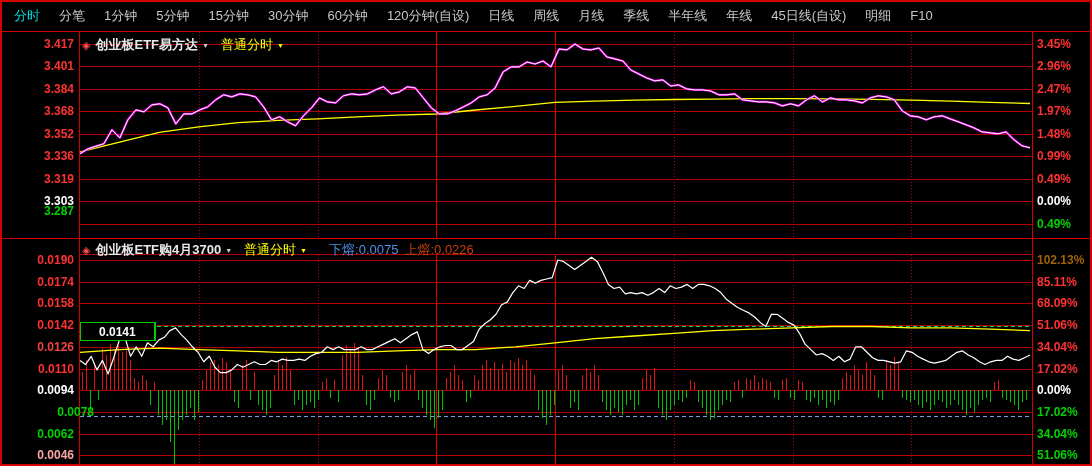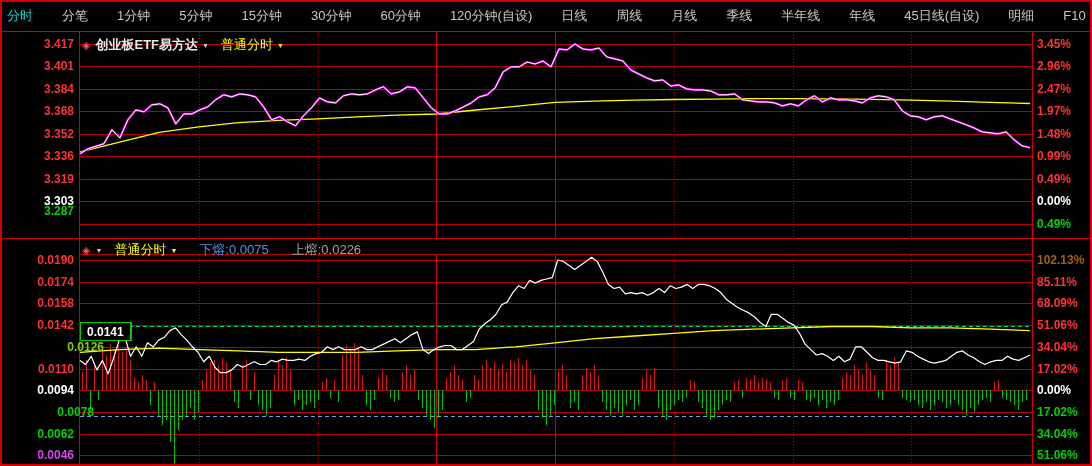--- a/index.html
+++ b/index.html
@@ -3,46 +3,46 @@
 <meta charset="utf-8">
 <style>
   html,body{margin:0;padding:0;background:#222;}
   .window{
     position:relative;width:1092px;height:466px;background:#000;
     border:2px solid #d40000;box-sizing:border-box;overflow:hidden;
     font-family:"Liberation Sans","DejaVu Sans",sans-serif;
   }
   .menubar{
     position:absolute;left:0;top:0;width:1088px;height:27px;
-    display:flex;align-items:center;gap:29px;padding-left:5px;box-sizing:border-box;
+    display:flex;align-items:center;gap:19px;padding-left:12px;box-sizing:border-box;
   }
   .menu-item{font-size:13px;color:#c8c8c8;white-space:nowrap;cursor:default;}
   .menu-item.selected{color:#00dcdc;}
   .chart-svg{position:absolute;left:0;top:0;}
   .panel-header{position:absolute;display:flex;align-items:center;gap:4px;font-size:13px;white-space:nowrap;z-index:5;}
   .hdr-icon{color:#ff5050;font-size:11px;margin-right:1px;}
   .hdr-name{color:#e8e8e8;font-weight:bold;}
   .hdr-caret{color:#cccccc;font-size:7px;}
   .hdr-mode{color:#ffff00;margin-left:8px;}
   .hdr-caret-y{color:#ffff00;font-size:7px;}
   .hdr-fuse{color:#e8e8e8;margin-left:10px;}
   .hdr-fuse-low{color:#4d8fe8;margin-left:18px;}
-  .hdr-fuse-up{color:#a3a3a3;margin-left:19px;}
+  .hdr-fuse-up{color:#c2410c;margin-left:2px;}
   .axis-label{
     position:absolute;height:14px;line-height:14px;font-size:12px;font-weight:bold;
     letter-spacing:0px;z-index:4;
   }
   .axis-left{left:0;width:72px;text-align:right;}
   .axis-right{left:1035px;width:55px;text-align:left;}
   .tooltip{
     position:absolute;left:78px;top:320px;height:17px;z-index:6;
     display:flex;align-items:center;background:#000;
     border:1px solid #00cc00;color:#ffffff;font-size:12px;font-weight:bold;
   }
-  .tooltip .tt-val{padding:0 6px;}
+  .tooltip .tt-val{padding:0 18px;}
   .tooltip .tt-div{width:1px;height:100%;background:#00cc00;}
   .tooltip .tt-text{padding:0 8px;}
 </style>
 </head>
 <body>
 
 <div class="window">
   <div class="menubar" id="menubar">
       <span class="menu-item selected">分时</span>
       <span class="menu-item">分笔</span>
@@ -350,20 +350,21 @@
   <div class="panel-header" style="left:80px;top:34px;">
     <span class="hdr-icon">◈</span>
     <span class="hdr-name">创业板ETF易方达</span>
     <span class="hdr-caret">▼</span>
     <span class="hdr-mode">普通分时</span>
     <span class="hdr-caret hdr-caret-y">▼</span>
   </div>
 
   <div class="panel-header" style="left:80px;top:239px;">
     <span class="hdr-icon">◈</span>
+    <span class="hdr-name">创业板ETF购4月3700</span>
     <span class="hdr-caret">▼</span>
     <span class="hdr-mode">普通分时</span>
     <span class="hdr-caret hdr-caret-y">▼</span>
     <span class="hdr-fuse-low">下熔:0.0075</span>
     <span class="hdr-fuse-up">上熔:0.0226</span>
   </div>
 
   <div class="tooltip">
     <span class="tt-val">0.0141</span>
     <span class="tt-div"></span>
@@ -385,26 +386,26 @@
       <div class="axis-label axis-right" style="top: 102px; color: rgb(255, 50, 50);">1.97%</div>
       <div class="axis-label axis-right" style="top: 125px; color: rgb(255, 50, 50);">1.48%</div>
       <div class="axis-label axis-right" style="top: 147px; color: rgb(255, 50, 50);">0.99%</div>
       <div class="axis-label axis-right" style="top: 170px; color: rgb(255, 50, 50);">0.49%</div>
       <div class="axis-label axis-right" style="top: 192px; color: rgb(255, 255, 255);">0.00%</div>
       <div class="axis-label axis-right" style="top: 215px; color: rgb(0, 210, 0);">0.49%</div>
       <div class="axis-label axis-left" style="top: 251px; color: rgb(255, 50, 50);">0.0190</div>
       <div class="axis-label axis-left" style="top: 273px; color: rgb(255, 50, 50);">0.0174</div>
       <div class="axis-label axis-left" style="top: 294px; color: rgb(255, 50, 50);">0.0158</div>
       <div class="axis-label axis-left" style="top: 316px; color: rgb(255, 50, 50);">0.0142</div>
-      <div class="axis-label axis-left" style="top: 338px; color: #84cc16; padding-left: 30px;">0.0126</div>
+      <div class="axis-label axis-left" style="top: 338px; color: #ef4444;">0.0126</div>
       <div class="axis-label axis-left" style="top: 360px; color: rgb(255, 50, 50);">0.0110</div>
       <div class="axis-label axis-left" style="top: 381px; color: rgb(255, 255, 255);">0.0094</div>
       <div class="axis-label axis-left" style="top: 403px; color: rgb(0, 210, 0); padding-left: 20px;">0.0078</div>
       <div class="axis-label axis-left" style="top: 425px; color: rgb(0, 210, 0);">0.0062</div>
-      <div class="axis-label axis-left" style="top: 446px; color: #d946ef; text-align: right;">0.0046</div>
+      <div class="axis-label axis-left" style="top: 446px; color: #fca5a5; text-align: right;">0.0046</div>
       <div class="axis-label axis-right" style="top: 251px; color: #a16207;">102.13%</div>
       <div class="axis-label axis-right" style="top: 273px; color: rgb(255, 50, 50);">85.11%</div>
       <div class="axis-label axis-right" style="top: 294px; color: rgb(255, 50, 50);">68.09%</div>
       <div class="axis-label axis-right" style="top: 316px; color: rgb(255, 50, 50);">51.06%</div>
       <div class="axis-label axis-right" style="top: 338px; color: rgb(255, 50, 50);">34.04%</div>
       <div class="axis-label axis-right" style="top: 360px; color: rgb(255, 50, 50);">17.02%</div>
       <div class="axis-label axis-right" style="top: 381px; color: rgb(255, 255, 255);">0.00%</div>
       <div class="axis-label axis-right" style="top: 403px; color: rgb(0, 210, 0);">17.02%</div>
       <div class="axis-label axis-right" style="top: 425px; color: rgb(0, 210, 0);">34.04%</div>
       <div class="axis-label axis-right" style="top: 446px; color: rgb(0, 210, 0);">51.06%</div>

